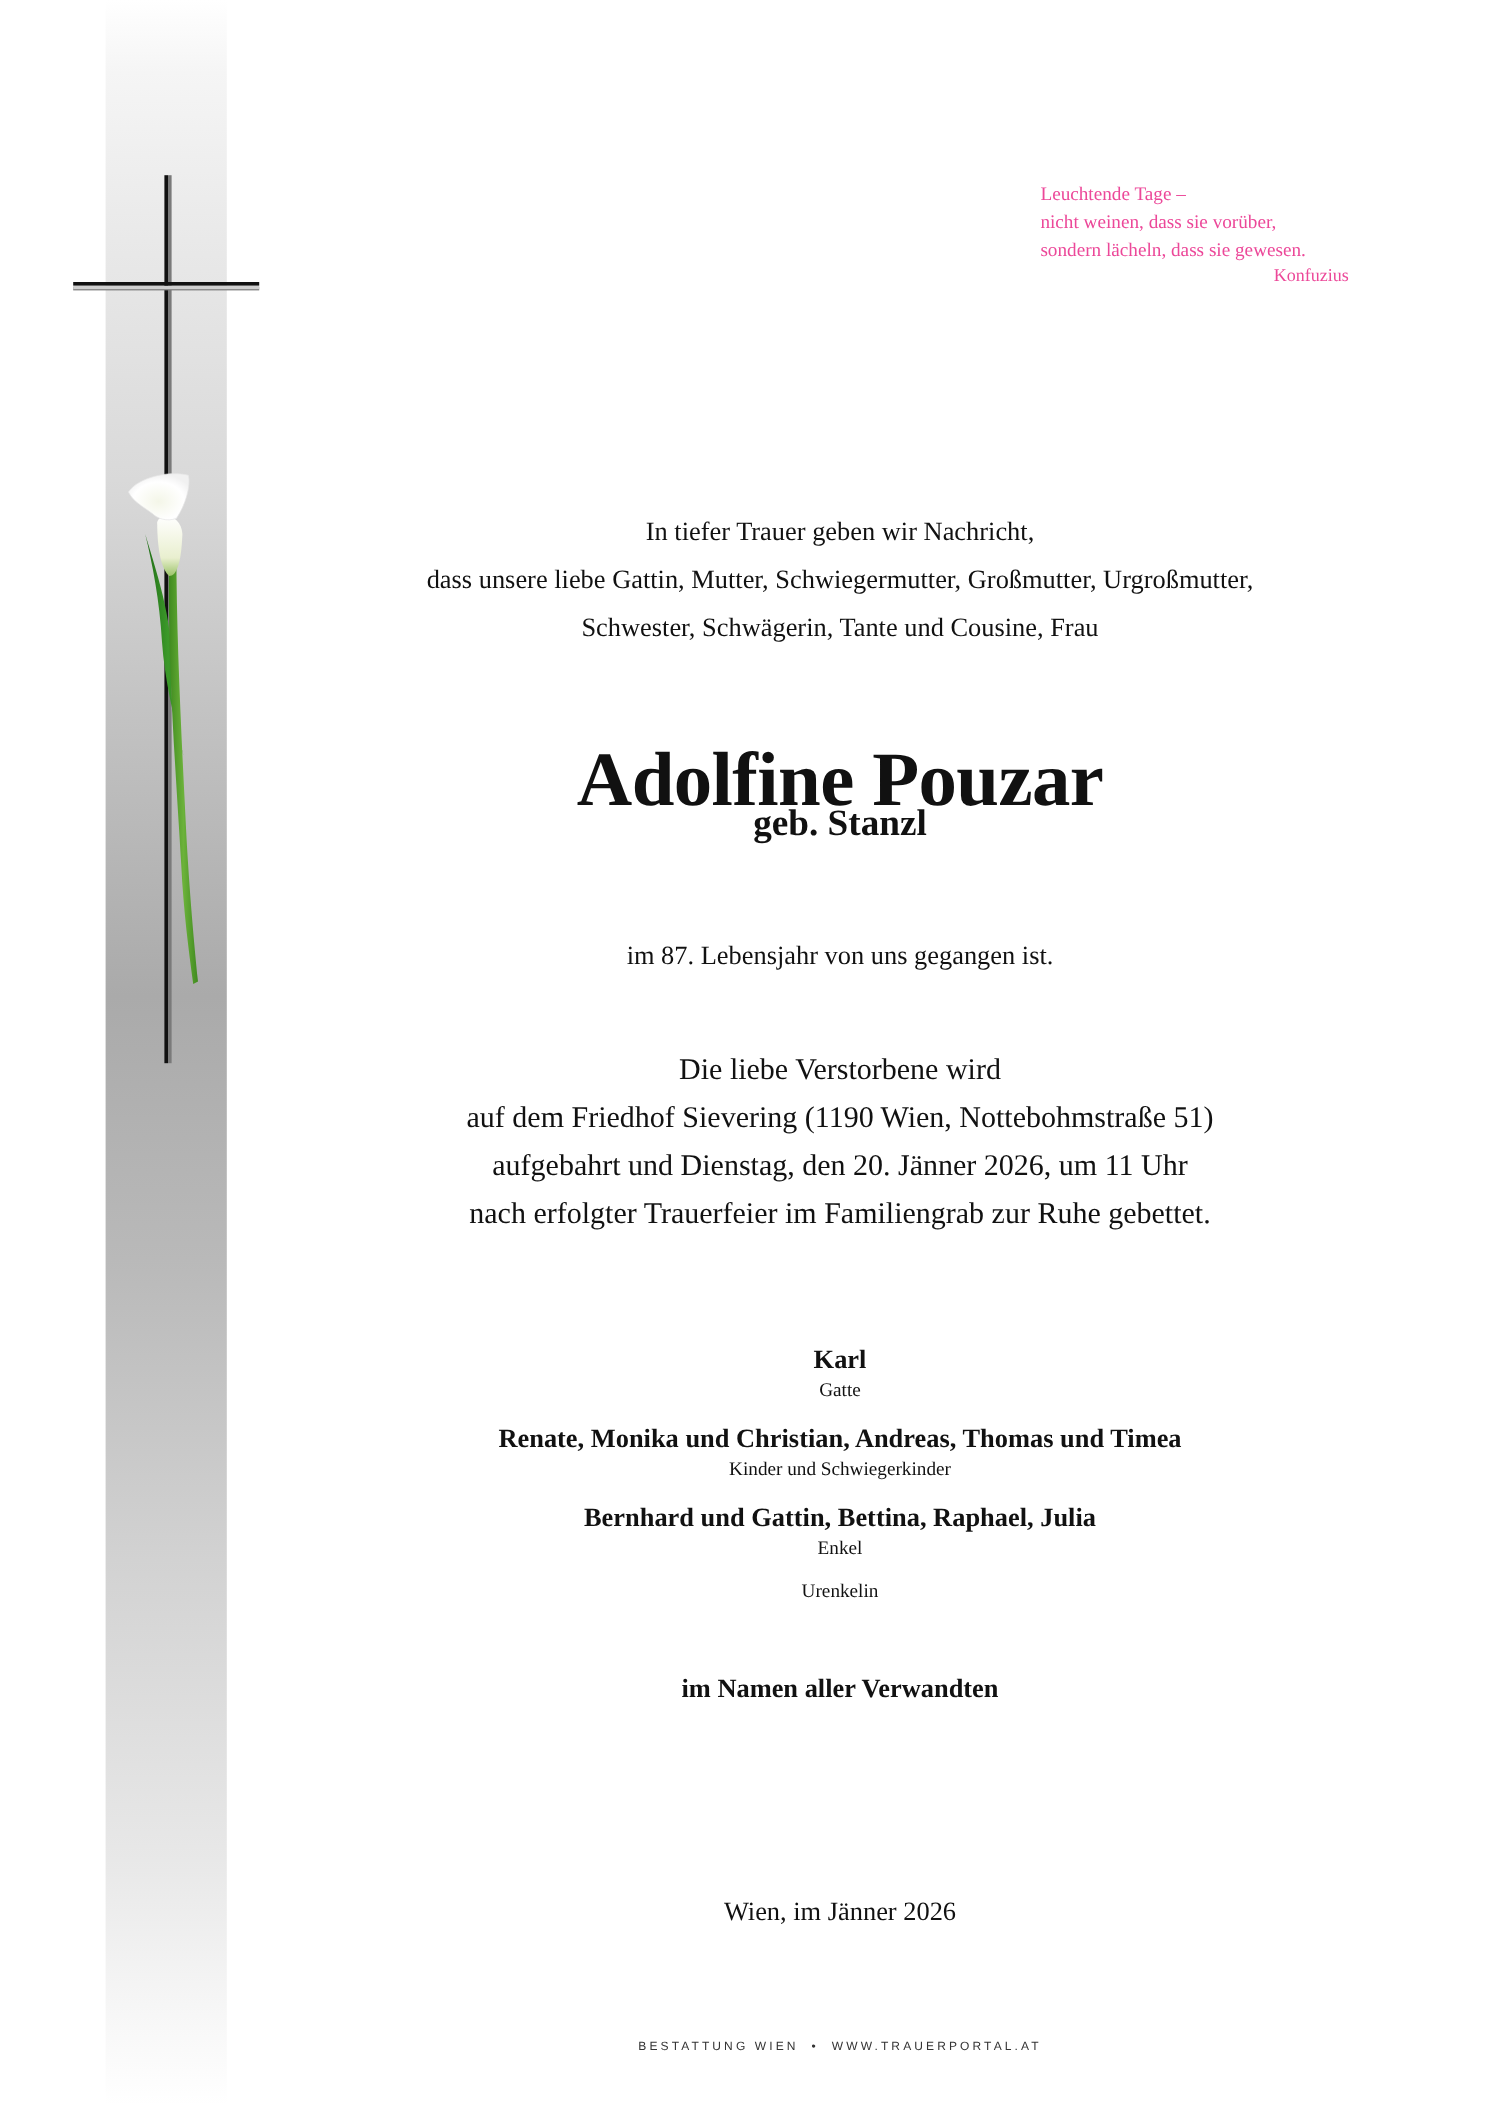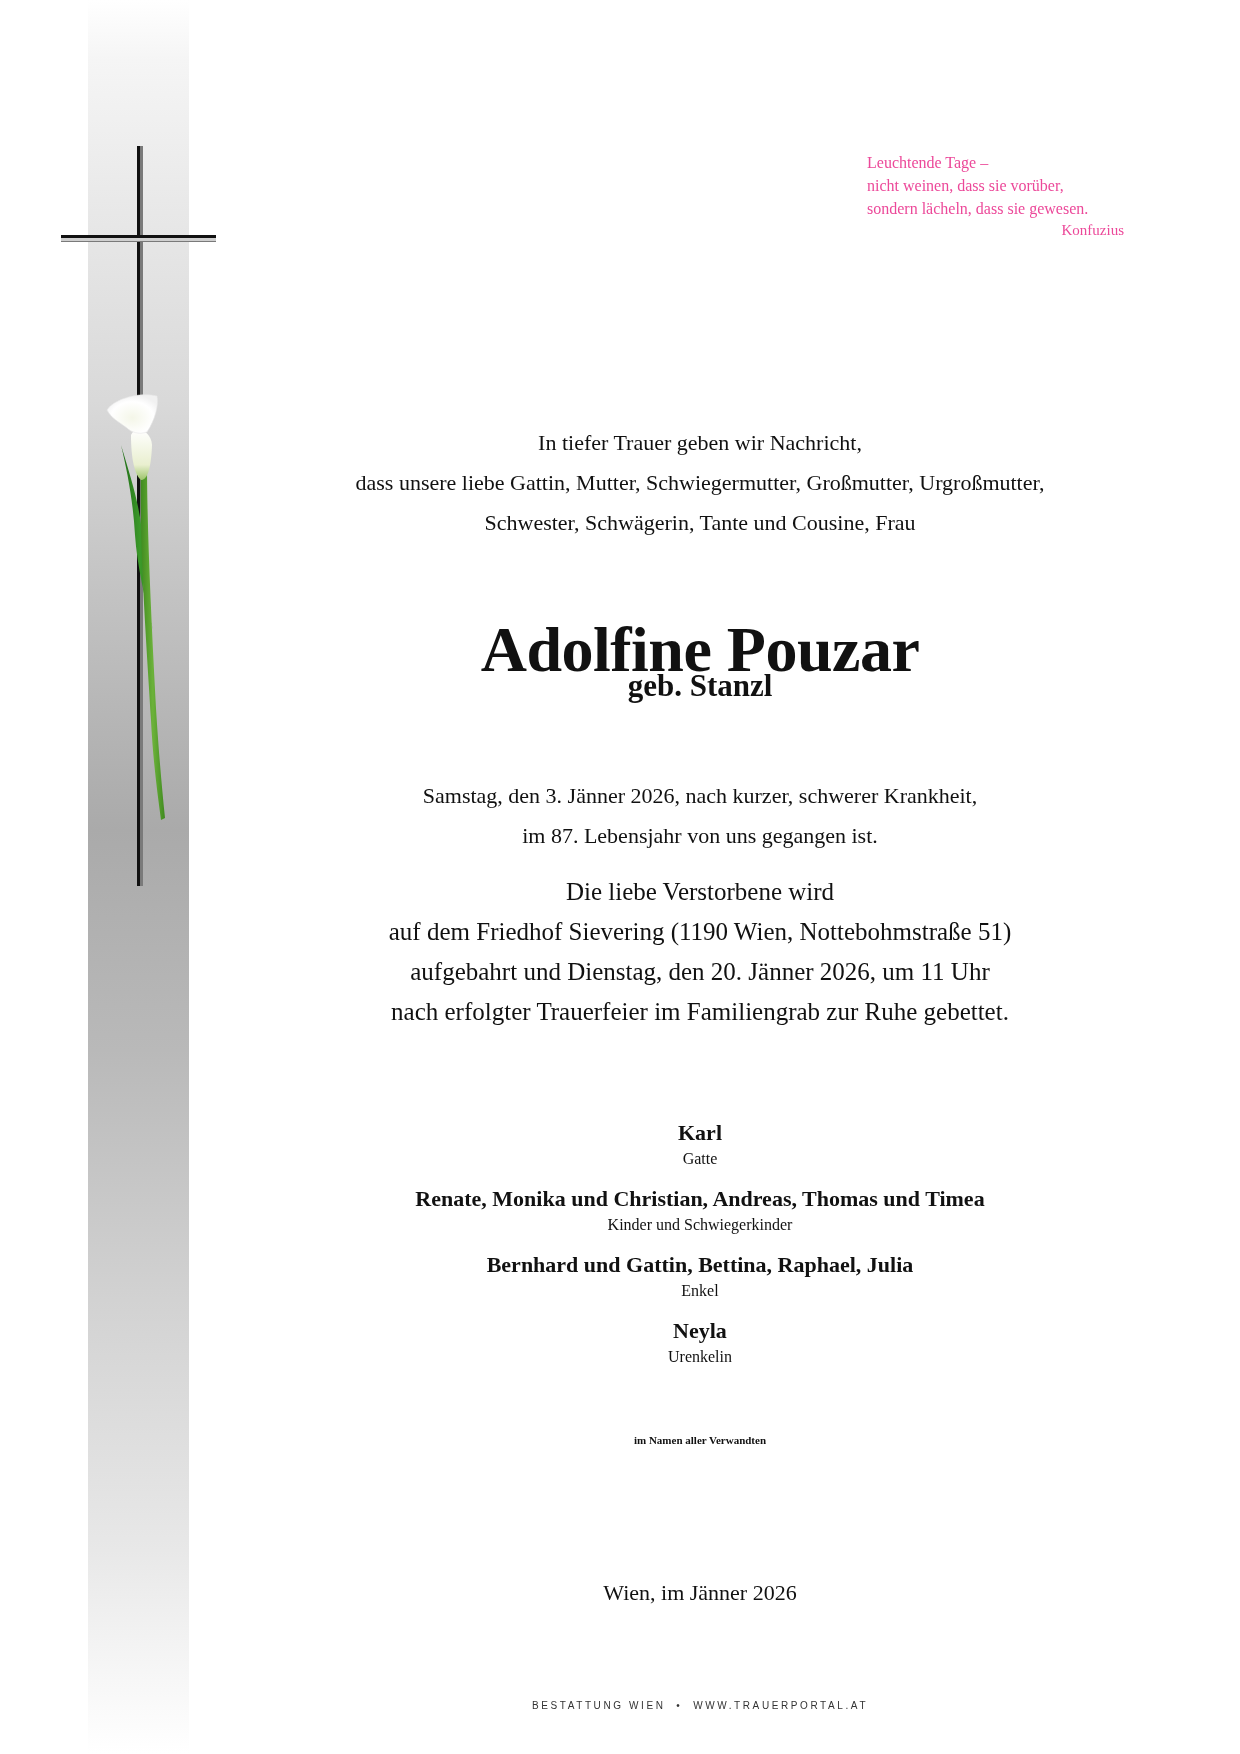--- a/index.html
+++ b/index.html
@@ -118,22 +118,22 @@
     .mourner .mname {
       font-size: 22px;
       font-weight: bold;
       line-height: 30px;
     }
     .mourner .mrel {
       font-size: 16px;
       line-height: 22px;
     }
     .relatives {
-      top: 1428px;
-      font-size: 11px;
+      top: 1395px;
+      font-size: 22px;
       font-weight: bold;
       line-height: 24px;
     }
     .place-date {
       top: 1578px;
       font-size: 22px;
       line-height: 30px;
     }
     .footer {
       position: absolute;
@@ -193,21 +193,20 @@
 <div class="main intro">
   <div>In tiefer Trauer geben wir Nachricht,</div>
   <div>dass unsere liebe Gattin, Mutter, Schwiegermutter, Großmutter, Urgroßmutter,</div>
   <div>Schwester, Schwägerin, Tante und Cousine, Frau</div>
 </div>
 
 <div class="main name">Adolfine Pouzar</div>
 <div class="main maiden">geb. Stanzl</div>
 
 <div class="main death">
-  <div>Samstag, den 3. Jänner 2026, nach kurzer, schwerer Krankheit,</div>
   <div>im 87. Lebensjahr von uns gegangen ist.</div>
 </div>
 
 <div class="main funeral">
   <div>Die liebe Verstorbene wird</div>
   <div>auf dem Friedhof Sievering (1190 Wien, Nottebohmstraße 51)</div>
   <div>aufgebahrt und Dienstag, den 20. Jänner 2026, um 11 Uhr</div>
   <div>nach erfolgter Trauerfeier im Familiengrab zur Ruhe gebettet.</div>
 </div>
 
@@ -218,21 +217,20 @@
   </div>
   <div class="mourner">
     <div class="mname">Renate, Monika und Christian, Andreas, Thomas und Timea</div>
     <div class="mrel">Kinder und Schwiegerkinder</div>
   </div>
   <div class="mourner">
     <div class="mname">Bernhard und Gattin, Bettina, Raphael, Julia</div>
     <div class="mrel">Enkel</div>
   </div>
   <div class="mourner">
-    <div class="mname">Neyla</div>
     <div class="mrel">Urenkelin</div>
   </div>
 </div>
 
 <div class="main relatives">im Namen aller Verwandten</div>
 
 <div class="main place-date">Wien, im Jänner 2026</div>
 
 <div class="footer" style="white-space: pre;">BESTATTUNG WIEN  •  WWW.TRAUERPORTAL.AT</div>
 

